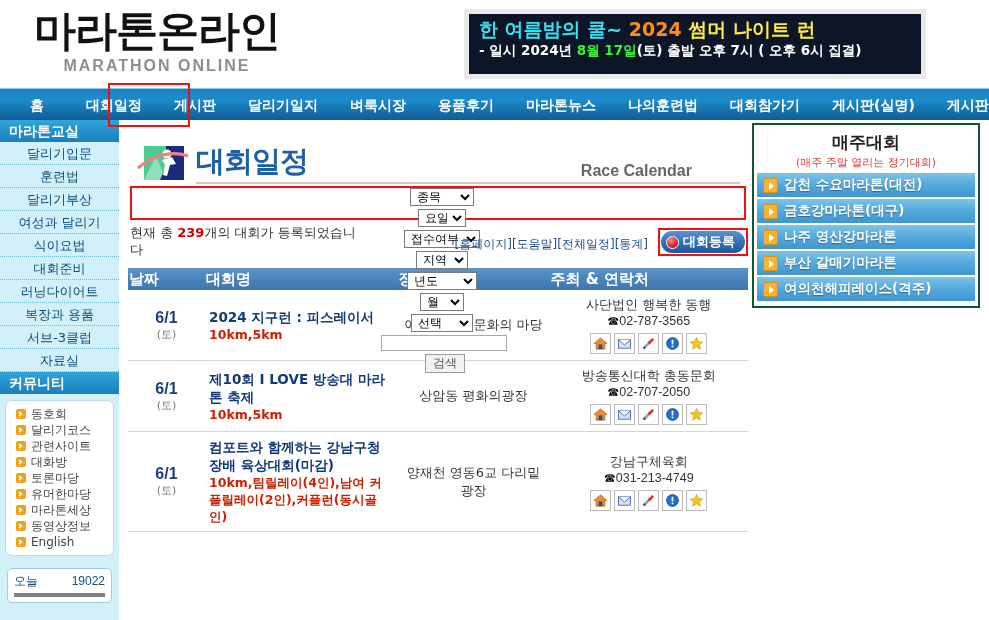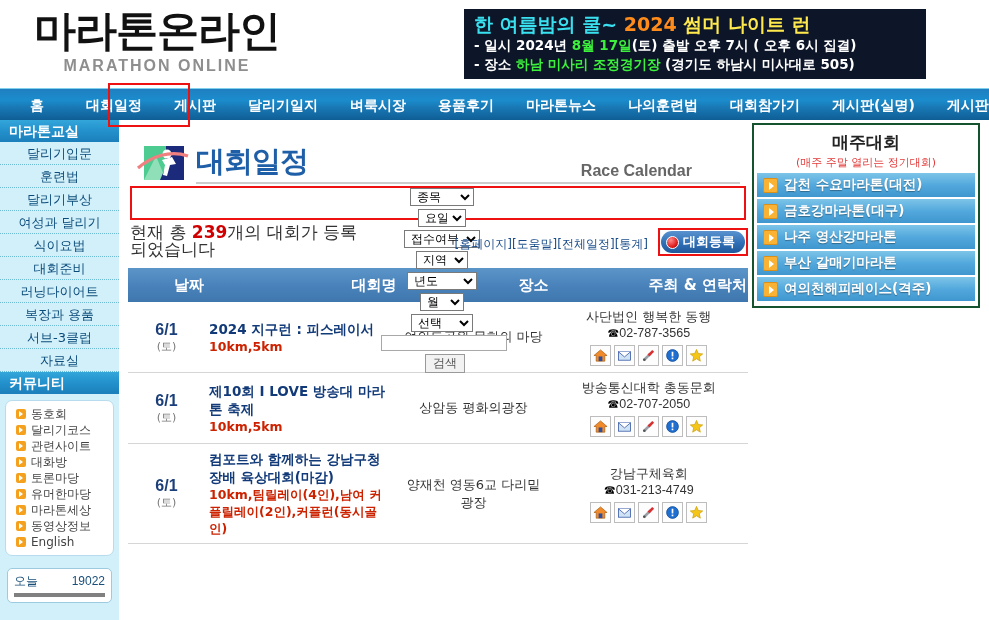--- a/index.html
+++ b/index.html
@@ -23,20 +23,21 @@
   }
   #logo-en {
     font-family: "Liberation Sans", sans-serif;
     font-size: 16px; font-weight: bold; color: #8e8e8e; letter-spacing: 2px;
     line-height: 18px; margin-top: 1px;
   }
 
   #banner {
     position: absolute; left: 464px; top: 9px; width: 462px; height: 70px;
     background: #e9e9e9;
+    padding: 5px;
   }
   #banner-inner {
     width: 100%; height: 100%;
     background: #0d1528;
     padding: 4px 10px 2px 10px;
   }
   .bn-line1 { font-size: 19px; font-weight: bold; line-height: 23px; white-space: nowrap;
               font-family: "DejaVu Sans", sans-serif; }
   .bn-line1 .cy { color: #39e0f0; }
   .bn-line1 .or { color: #ff8c1a; }
@@ -144,21 +145,21 @@
   }
   #btn-search {
     height: 21px; margin-left: 6px; font-size: 12px; padding: 0 7px;
     border: 1px solid #9a9a9a; background: #f2f2f2; color: #555; cursor: pointer;
     font-family: "DejaVu Sans", sans-serif;
   }
 
   #status-row { position: relative; height: 42px; margin-top: 4px; }
   #status-text {
     position: absolute; left: 2px; top: 0; width: 230px;
-    font-size: 17px; color: #333; line-height: 17px;
+    font-size: 13px; color: #333; line-height: 17px;
     font-family: "DejaVu Sans", sans-serif;
   }
   #status-text .num { color: #d00000; font-weight: bold; }
   #quick-links {
     position: absolute; right: 100px; top: 12px; font-size: 12px; color: #1b4d8a;
     white-space: nowrap; font-family: "DejaVu Sans", sans-serif;
   }
   #quick-links span { cursor: pointer; }
   #register-wrap {
     position: absolute; right: 0px; top: 4px; border: 2px solid #ee1111; padding: 1px;
@@ -173,21 +174,21 @@
   .dot-red {
     width: 13px; height: 13px; border-radius: 50%; flex: none;
     background: radial-gradient(circle at 35% 30%, #ff8a8a 0%, #e02020 60%, #9d0000 100%);
     border: 1px solid #ffffff;
   }
 
   
   #race-table { width: 100%; border-collapse: collapse; margin-top: 2px; }
   #race-table thead th {
     background: linear-gradient(to bottom,#5b95c8 0%,#4a83bb 50%,#3f76ae 100%);
-    color: #ffffff; font-size: 15px; font-weight: bold; height: 34px; text-align: right;
+    color: #ffffff; font-size: 15px; font-weight: bold; height: 22px; text-align: left;
     font-family: "DejaVu Sans", sans-serif;
   }
   #race-table tbody td { border-bottom: 1px solid #d6d6d6; vertical-align: middle; padding: 6px 4px; }
   .col-date { width: 76px; text-align: center; }
   .col-name { width: 190px; }
   .col-place { width: 150px; text-align: center; }
   .col-host  { width: 196px; text-align: center; }
   .date-main { font-size: 16px; font-weight: bold; color: #1b3f7a; font-family: "Liberation Sans", sans-serif; }
   .date-dow { font-size: 11px; color: #777; font-family: "DejaVu Sans", sans-serif; }
   .race-name {
@@ -248,23 +249,20 @@
       <div id="logo-en">MARATHON ONLINE</div>
     </div>
 
     <div id="banner">
       <div id="banner-inner">
         <div class="bn-line1">
           <span class="cy">한 여름밤의 쿨~ </span><span class="or">2024 </span><span class="ye">썸머 나이트 런</span>
         </div>
         <div class="bn-line2">
           <span>- 일시  2024년 </span><span class="gr">8월 17일</span><span>(토) 출발 오후 7시 ( 오후 6시 집결)</span>
-        </div>
-        <div class="bn-line3">
-          <span>- 장소  </span><span class="gr">하남 미사리 조정경기장</span><span> (경기도 하남시 미사대로 505)</span>
         </div>
       </div>
     </div>
   </div>
 
   <div id="nav">
     <ul>
       <li>홈</li>
       <li>대회일정</li>
       <li>게시판</li>

